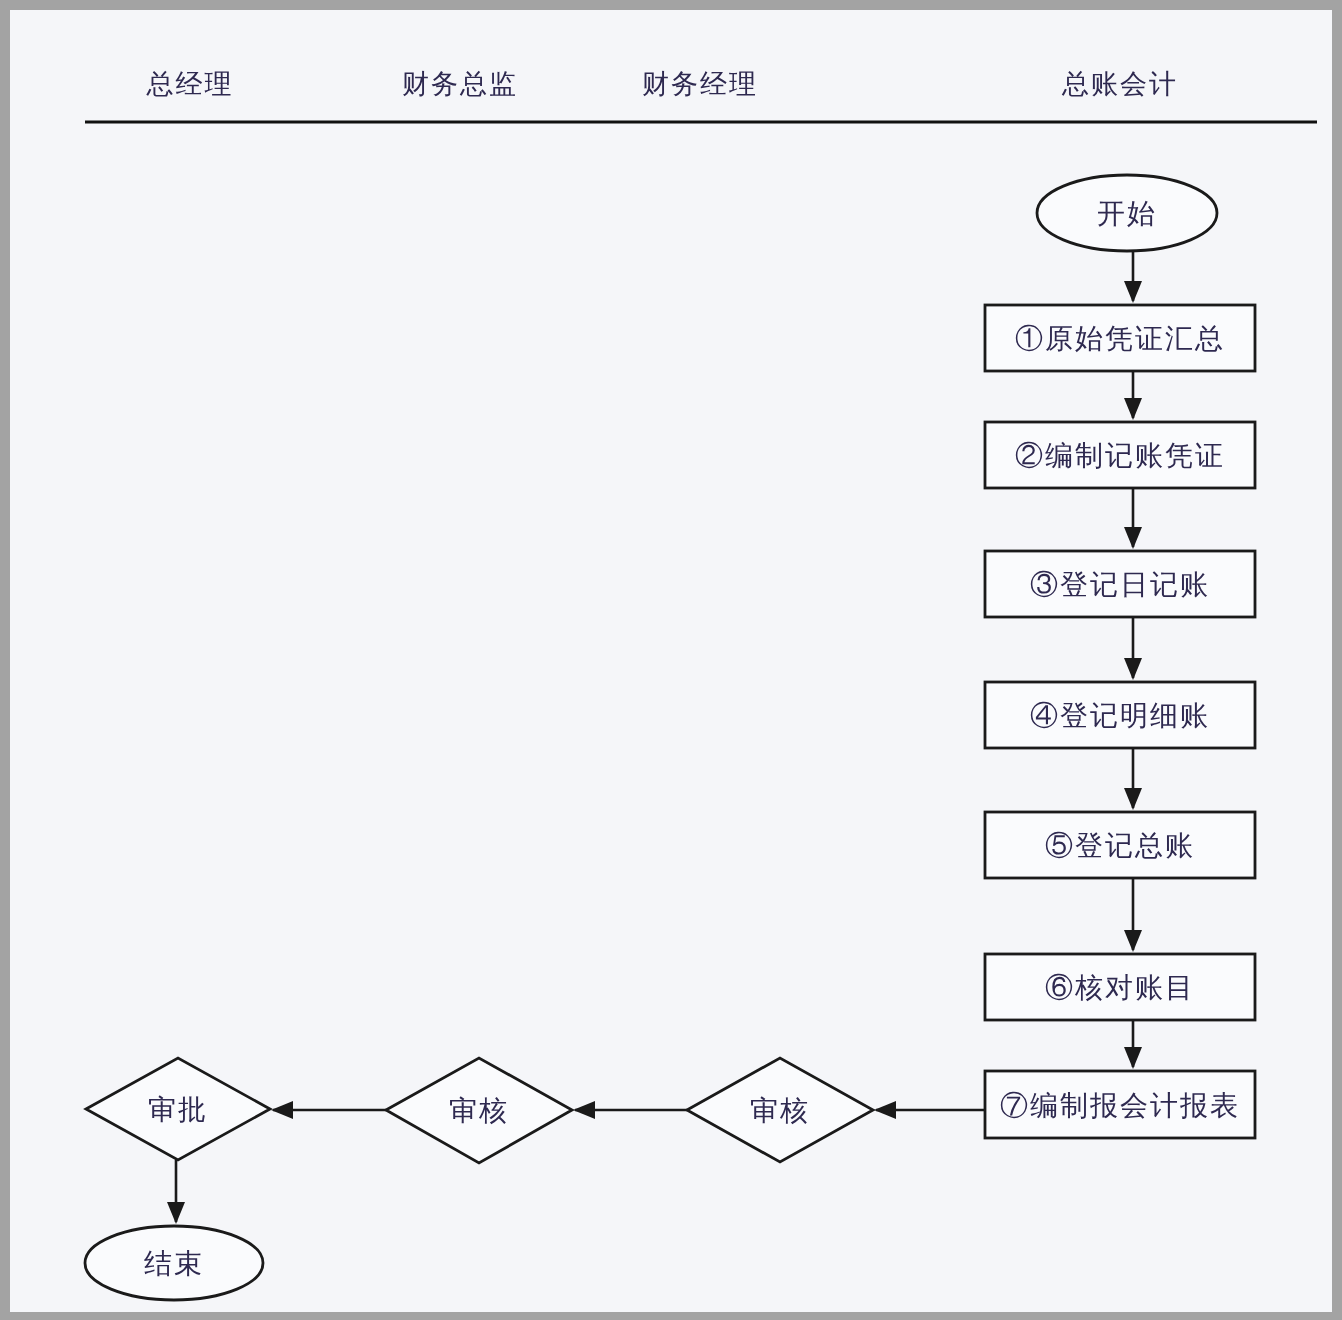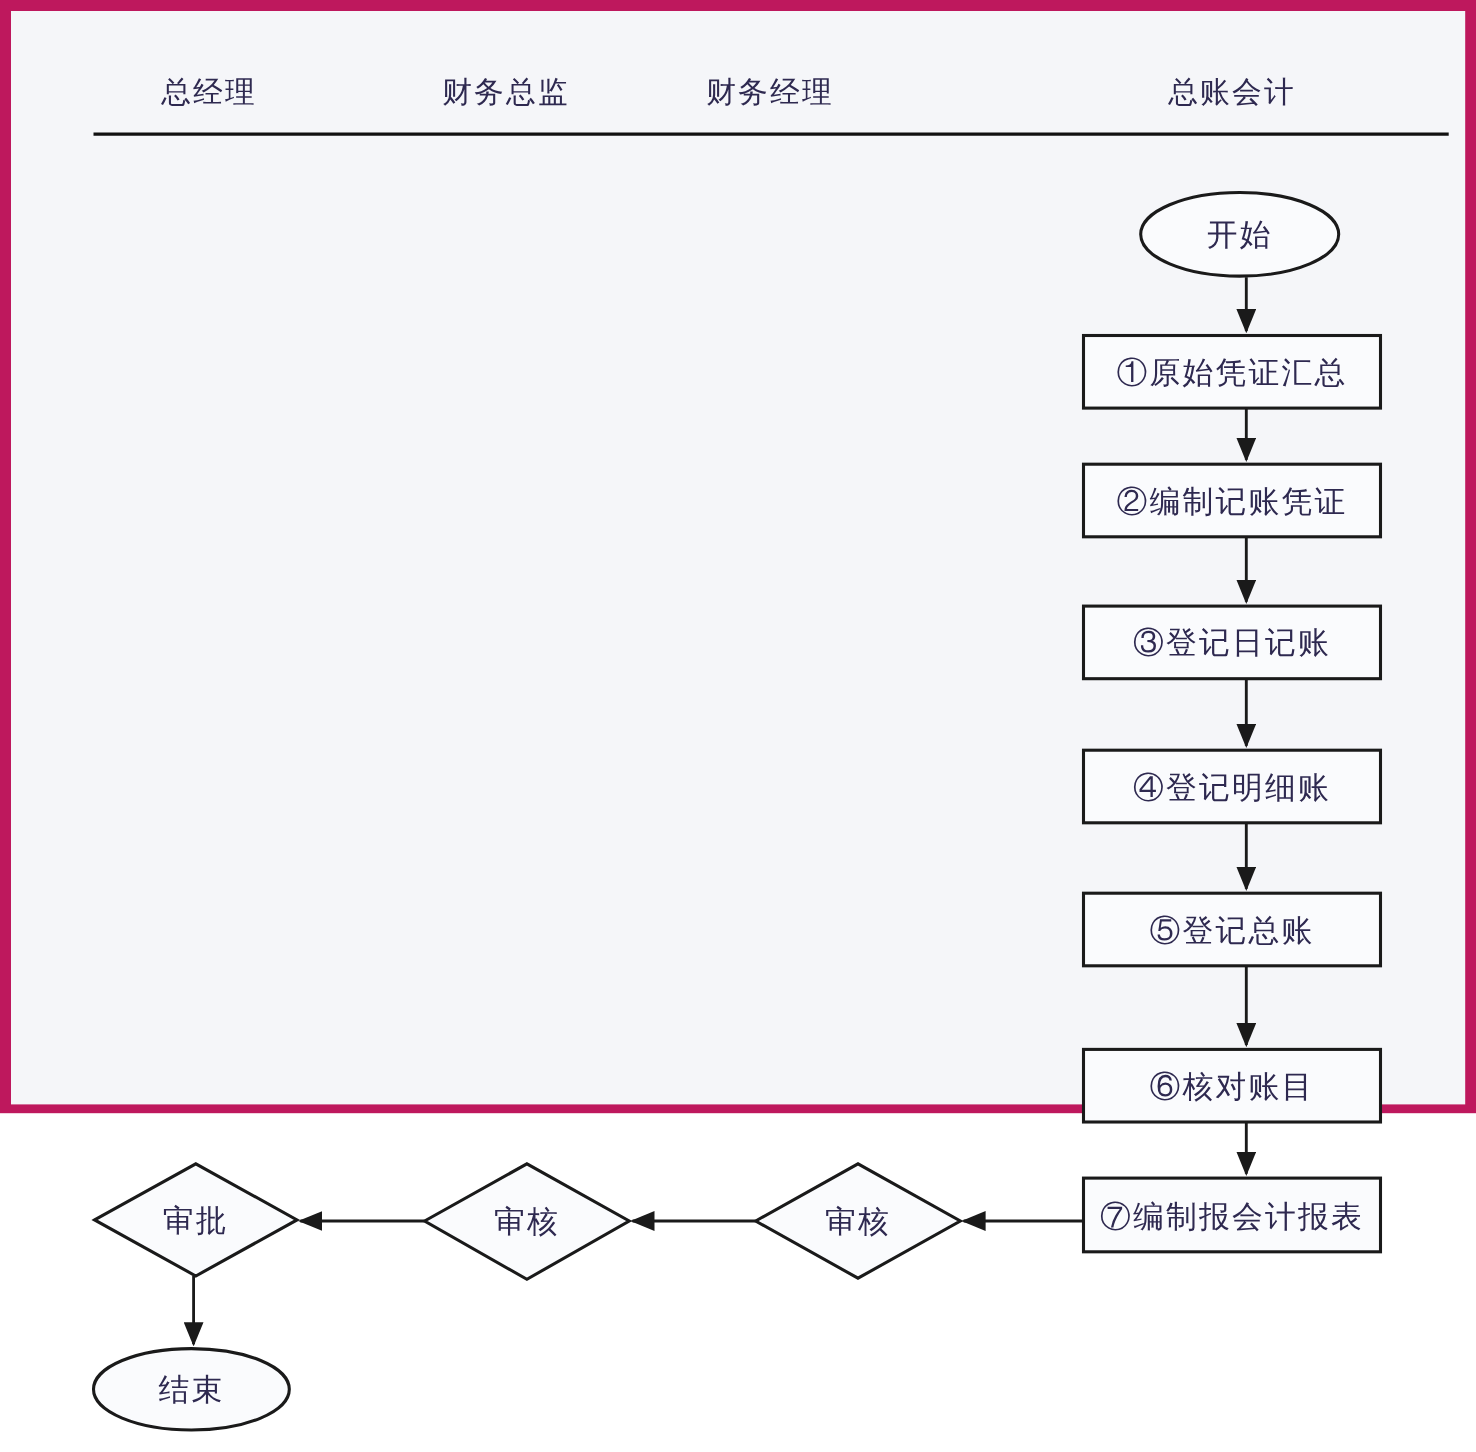--- a/index.html
+++ b/index.html
@@ -6,22 +6,22 @@
     margin: 0;
     padding: 0;
     width: 1342px;
     height: 1320px;
     background: #ffffff;
     font-family: "Liberation Serif", serif;
   }
   .frame {
     position: relative;
     width: 1342px;
-    height: 1012px;
-    background: #be185d;
+    height: 1320px;
+    background: #a3a3a3;
   }
   .canvas {
     position: absolute;
     left: 10px;
     top: 10px;
     right: 10px;
     bottom: 8px;
     background: #f5f6f9;
   }
   svg.diagram {

